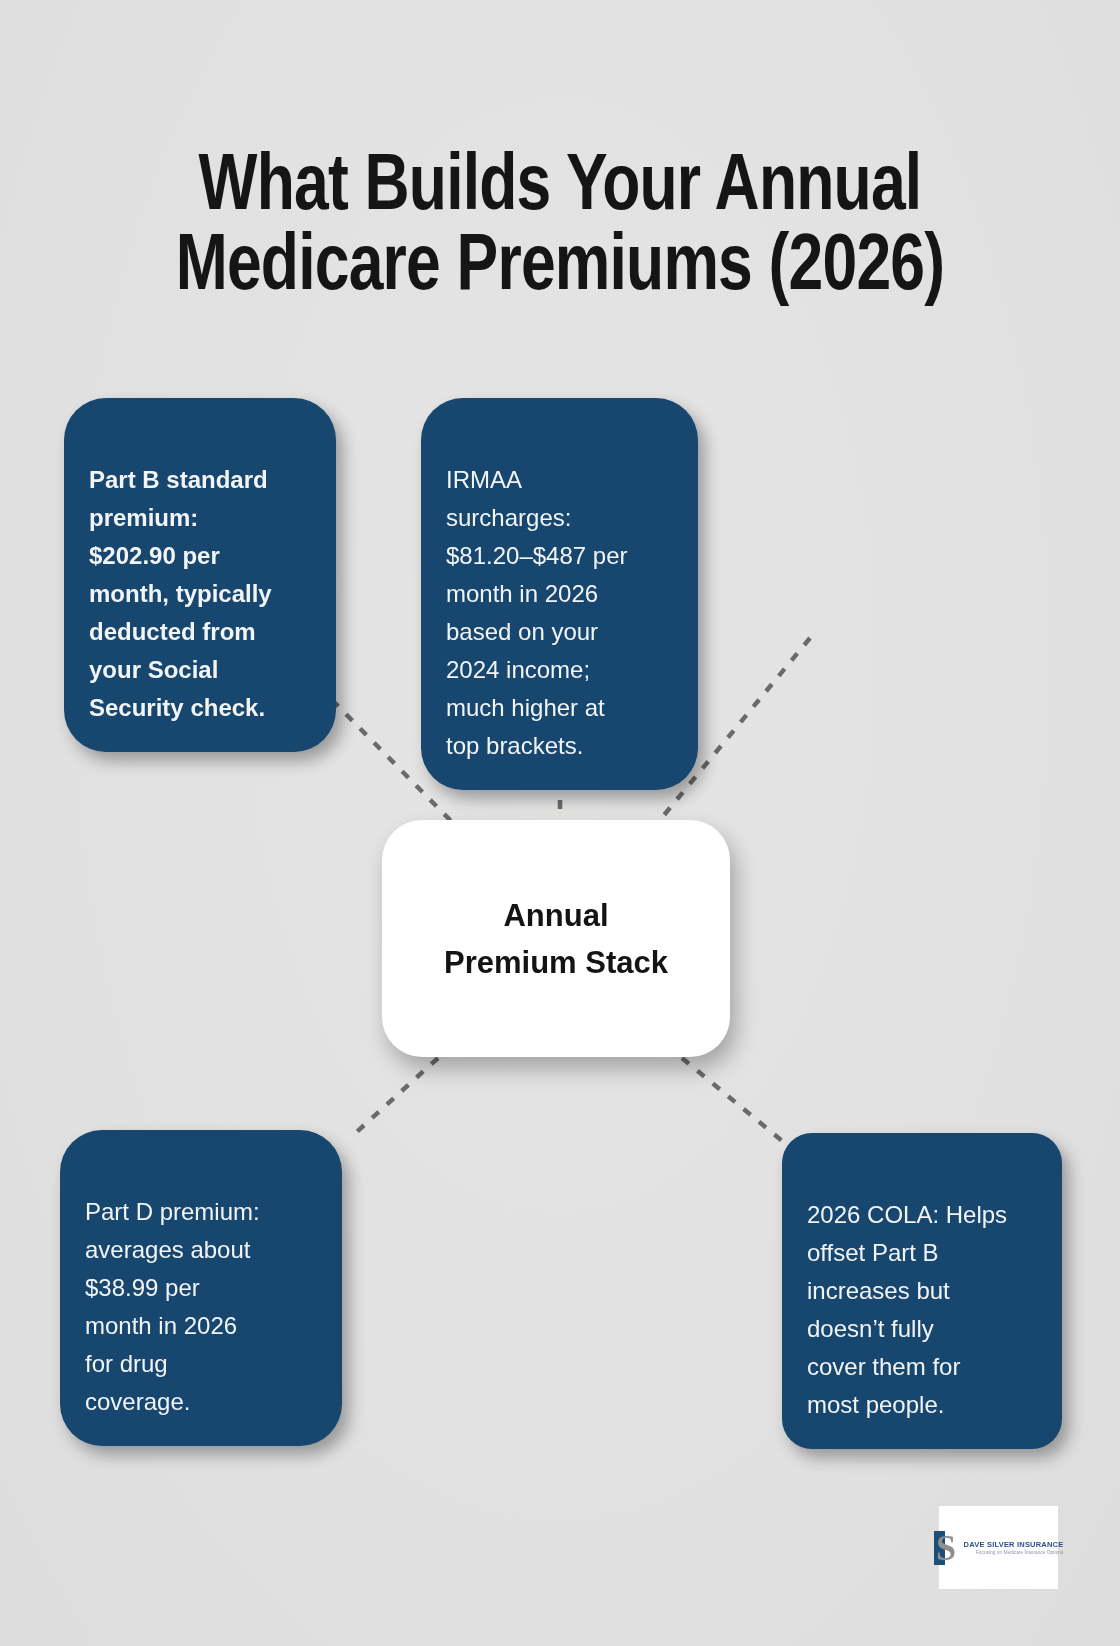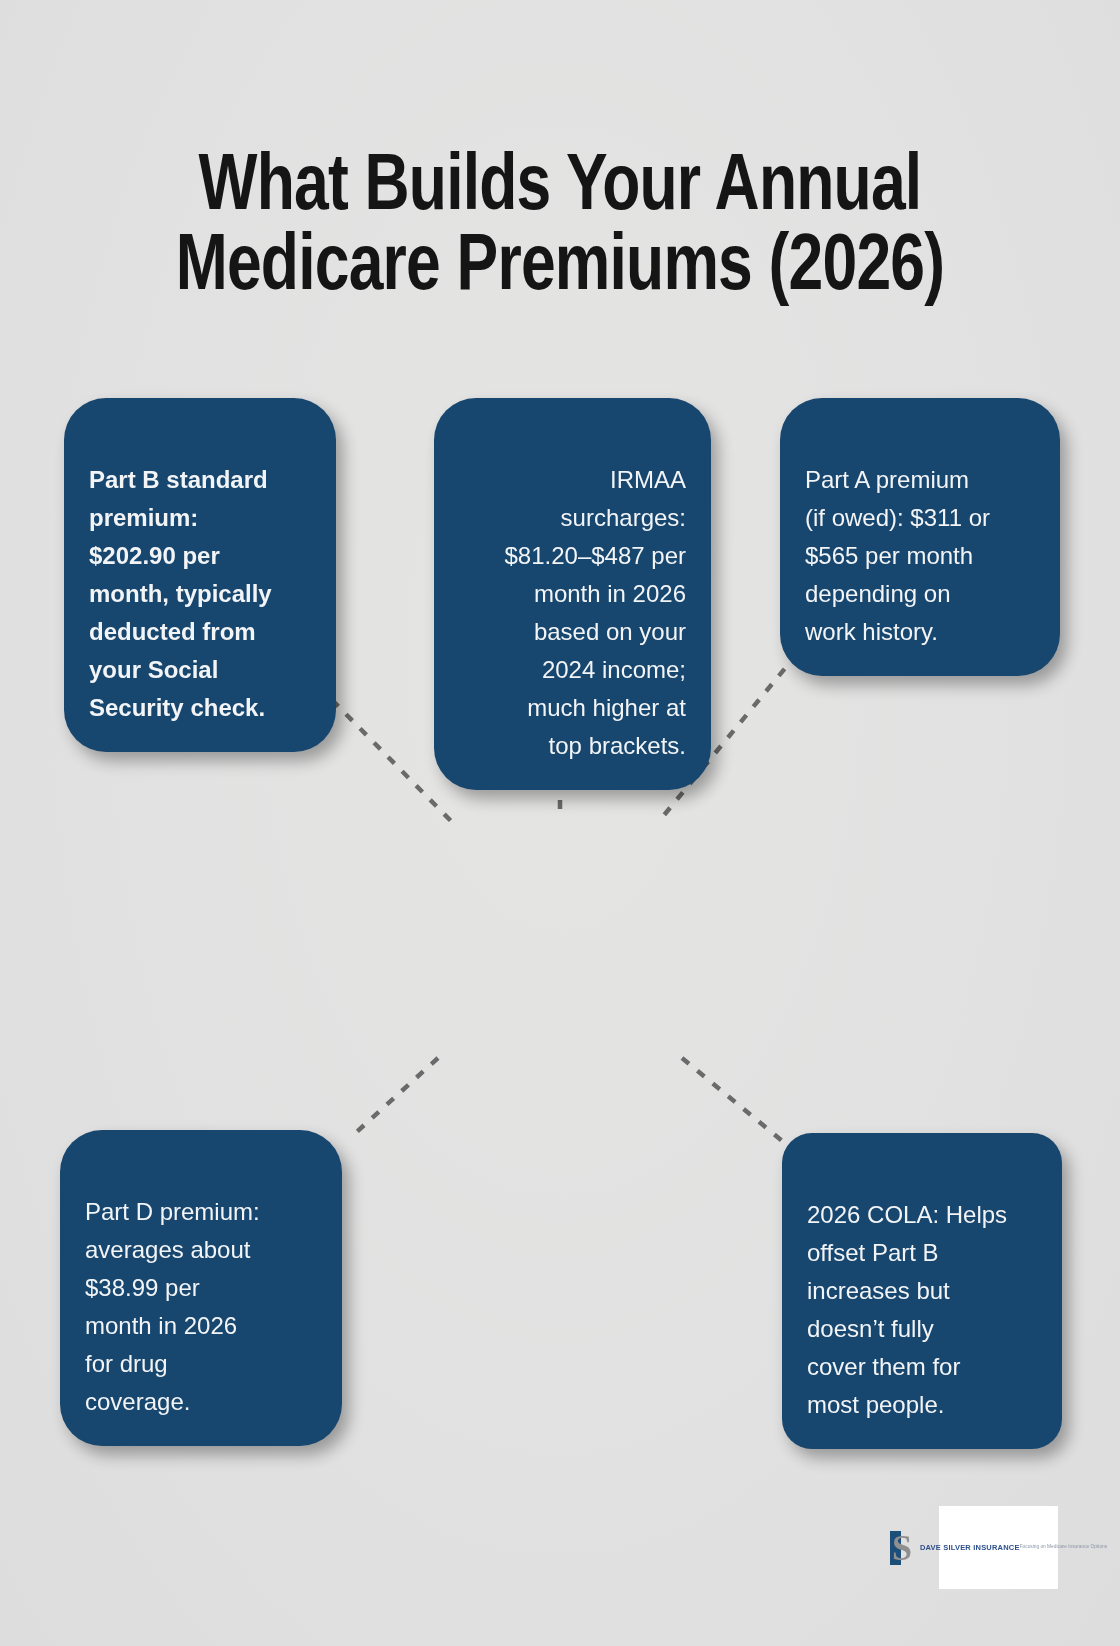--- a/index.html
+++ b/index.html
@@ -31,21 +31,21 @@
     background:#17466f;
     color:#f2f4f6;
     border-radius:42px;
     padding:25px 25px;
     font-size:24px;
     line-height:38px;
     white-space:pre-line;
     box-shadow:7px 9px 16px rgba(0,0,0,0.32);
   }
   .node-part-b{left:64px;top:398px;width:222px;font-weight:bold;}
-  .node-irmaa{left:434px;top:398px;width:227px;text-align:right;}
+  .node-irmaa{left:421px;top:398px;width:227px;}
   .node-part-a{left:780px;top:398px;width:230px;}
   .node-part-d{left:60px;top:1130px;width:232px;}
   .node-cola{left:782px;top:1133px;width:230px;border-radius:30px;}
   .center-node{
     position:absolute;
     left:382px;top:820px;width:348px;height:237px;
     background:#ffffff;
     border-radius:40px;
     box-shadow:6px 12px 22px rgba(0,0,0,0.28);
     display:flex;align-items:center;justify-content:center;
@@ -55,21 +55,21 @@
     font-size:31px;line-height:47px;font-weight:bold;color:#141414;
   }
   .connectors{position:absolute;inset:0;pointer-events:none;}
   .logo-card{
     position:absolute;
     left:939px;top:1506px;width:119px;height:83px;
     background:#ffffff;
     display:flex;align-items:center;justify-content:center;
   }
   .logo-inner{display:flex;align-items:center;gap:4px;}
-  .logo-textcol{display:flex;}
+  .logo-textcol{display:flex;flex-direction:column;align-items:flex-end;}
   .logo-brand{
     font-size:7.5px;font-weight:bold;color:#2c4f8c;letter-spacing:0.2px;white-space:nowrap;
   }
   .logo-tagline{
     font-size:4.8px;color:#8b97a8;white-space:nowrap;margin-top:1px;
   }
 </style>
 </head>
 <body>
 
@@ -100,28 +100,25 @@
     <span>IRMAA
 surcharges:
 $81.20–$487 per
 month in 2026
 based on your
 2024 income;
 much higher at
 top brackets.</span>
   </div>
 
-  <div class="node node-part-a">
-    <span>Part A premium
-(if owed): $311 or
-$565 per month
-depending on
-work history.</span>
+
+  <div class="center-node">
+    <div class="label" style="white-space:pre-line">Annual
+Premium Stack</div>
   </div>
-
 
   <div class="node node-part-d">
     <span>Part D premium:
 averages about
 $38.99 per
 month in 2026
 for drug
 coverage.</span>
   </div>
 

